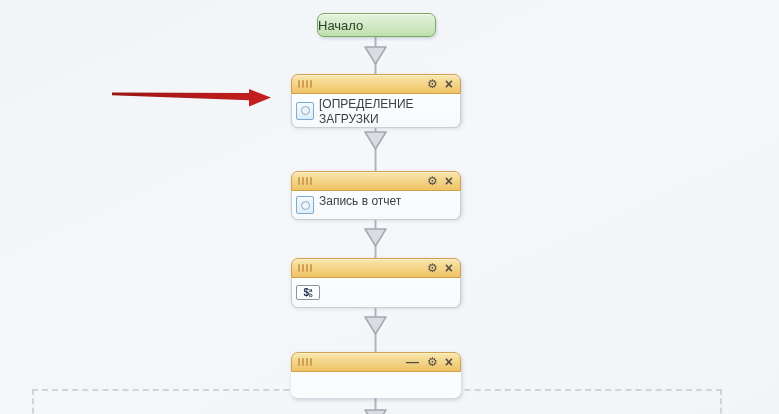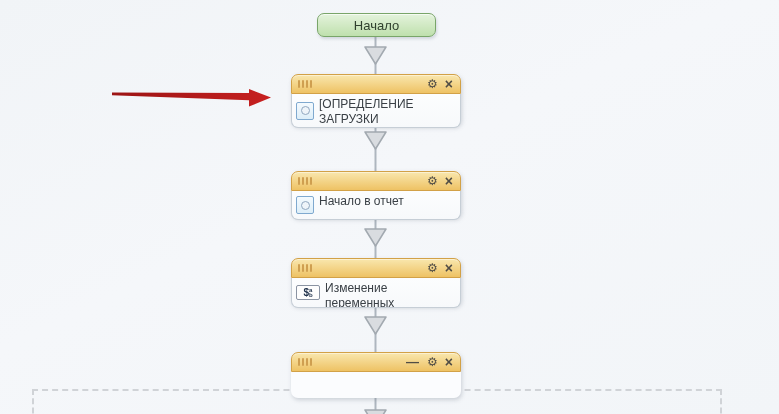--- a/index.html
+++ b/index.html
@@ -7,21 +7,21 @@
   .canvas{
     position:relative;width:779px;height:414px;overflow:hidden;
     background:linear-gradient(155deg,#f1f4f7 0%,#f5f7fa 45%,#f2f5f8 100%);
   }
   
   .start-node{
     position:absolute;left:317px;top:13px;width:117px;height:22px;
     border:1px solid #79a569;border-radius:7px;
     background:linear-gradient(#e4f3dc,#bfe0ad);
     box-shadow:inset 0 1px 0 rgba(255,255,255,.65),1px 2px 3px rgba(110,125,140,.25);
-    display:flex;align-items:center;justify-content:center;
+    display:flex;align-items:center;justify-content:flex-start;
     font-size:13px;color:#30402e;cursor:pointer;z-index:3;
   }
   
   .wires{position:absolute;left:0;top:0;z-index:1;pointer-events:none;}
   
   .block{
     position:absolute;left:291px;width:170px;z-index:3;
     border-radius:7px;box-shadow:1px 2px 4px rgba(110,120,135,.3);
     background:#fbfcfe;
   }
@@ -132,21 +132,21 @@
           <i></i>
         </span>
       <span class="hspacer"></span>
       <span class="hicon">⚙</span>
       <span class="hicon close">×</span>
     </div>
     <div class="block-body">
       <span class="act-icon">
           <b></b>
         </span>
-      <span class="btitle">Начало в отчет</span>
+      <span class="btitle">Запись в отчет</span>
     </div>
   </div>
 
   <div class="block b3">
     <div class="block-header">
       <span class="grip">
           <i></i>
           <i></i>
           <i></i>
           <i></i>
@@ -156,21 +156,20 @@
       <span class="hicon close">×</span>
     </div>
     <div class="block-body">
       <span class="var-icon">
         <span class="d">$</span>
         <span class="ab">
           <span>a</span>
           <span>b</span>
         </span>
       </span>
-      <span class="btitle">Изменение переменных</span>
     </div>
   </div>
 
   <div class="block b4">
     <div class="block-header">
       <span class="grip">
           <i></i>
           <i></i>
           <i></i>
           <i></i>

